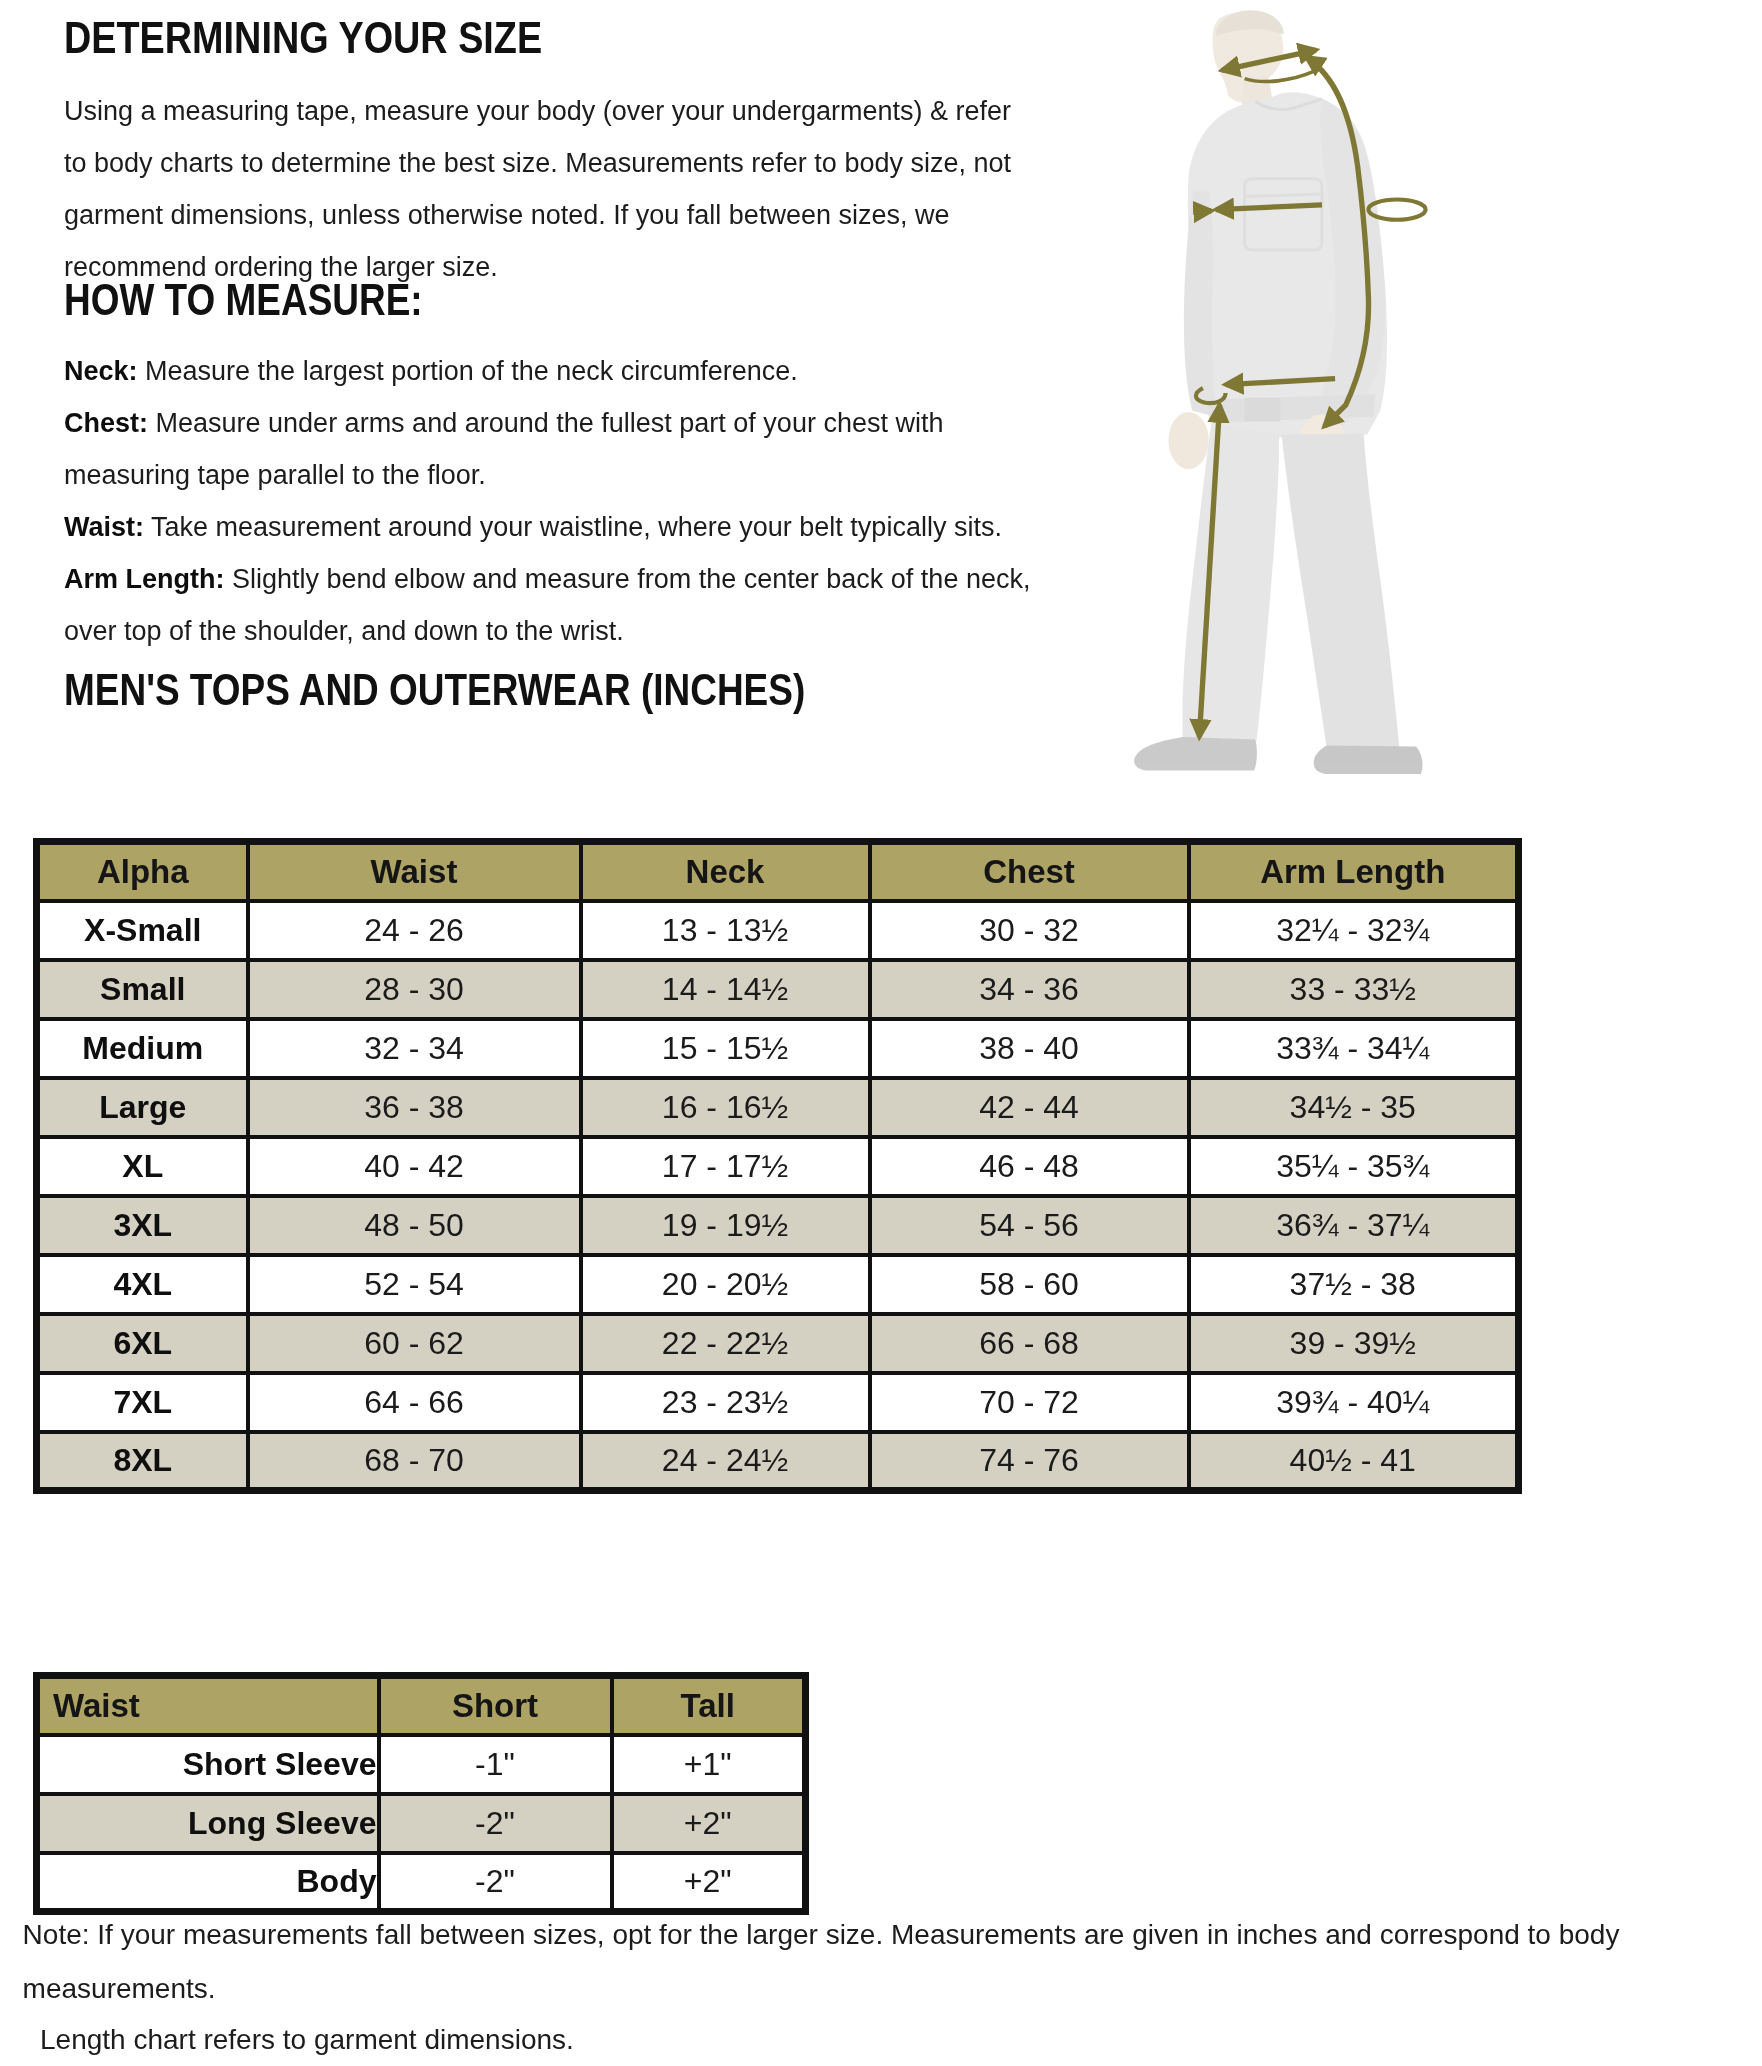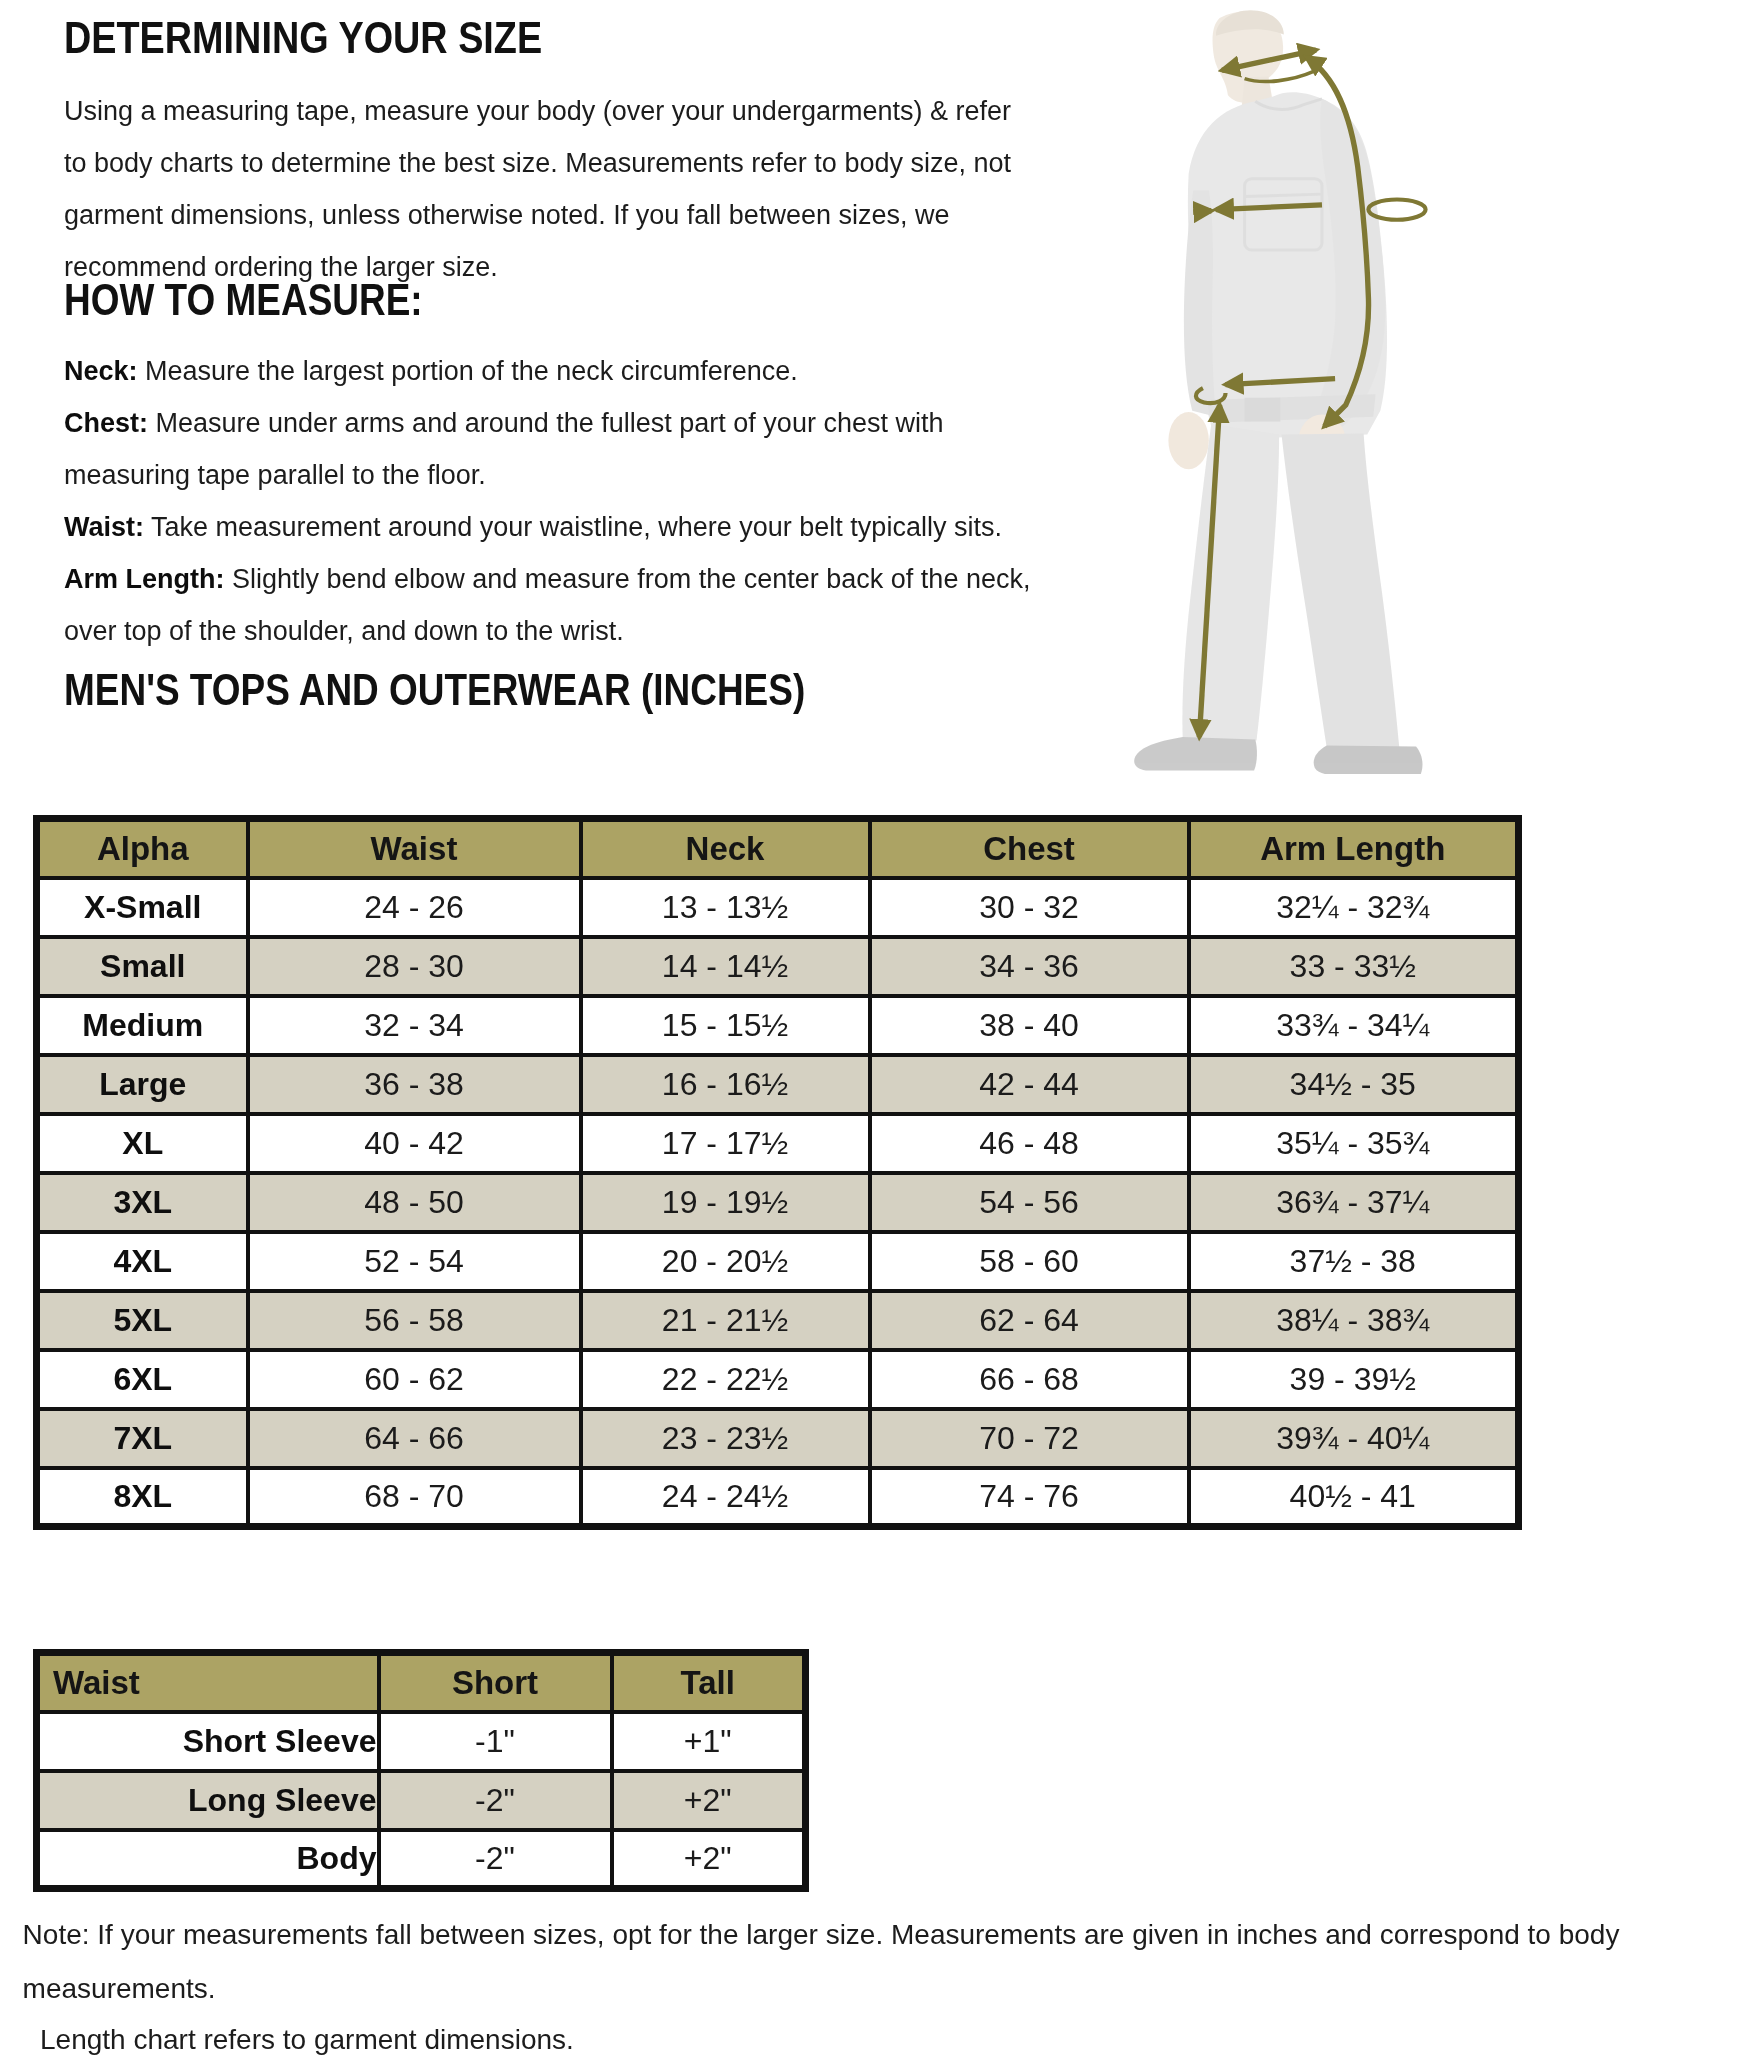--- a/index.html
+++ b/index.html
@@ -21,21 +21,21 @@
   .t-title{left:64px;top:12px;font-size:45px;}
   .t-howto{left:64px;top:275px;font-size:44px;}
   .t-table{left:64px;top:665px;font-size:44px;}
   .body-text{position:absolute;margin:0;font-size:27px;line-height:52px;color:#1c1c1c;}
   .intro{left:64px;top:85px;width:953px;}
   .howto{position:absolute;left:64px;top:345px;width:988px;}
   .howto p{margin:0;font-size:27px;line-height:52px;color:#1c1c1c;}
   .howto b{color:#0d0d0d;}
   .note{left:22.6px;top:1908px;width:1733px;line-height:54px;font-size:28px;}
   .note2{left:40px;top:2014px;width:1733px;font-size:28px;}
-  table{position:absolute;border-collapse:collapse;table-layout:fixed;background:var(--row-bg);}
+  table{position:absolute;border-collapse:collapse;table-layout:fixed;background:var(--row-bg);margin-top:23px;}
   .size-table{left:33px;top:815px;width:1483px;border:7.1px solid var(--border);}
   .len-table{left:33px;top:1649px;width:769px;border:7.1px solid var(--border);}
   th,td{border:4.2px solid var(--border);padding:0;text-align:center;height:59px;
         font-size:32px;overflow:hidden;white-space:nowrap;}
   th{background:var(--header-bg);font-weight:700;font-size:33px;color:#151515;}
   td{font-weight:400;color:#1b1b1b;}
   .size-table td:first-child{font-weight:700;color:#0f0f0f;}
   .size-table tbody tr:nth-child(even) td{background:var(--row-alt);}
   .len-table td:first-child{font-weight:700;text-align:right;padding-left:13px;color:#0f0f0f;}
   .len-table th:first-child{text-align:left;padding-left:13px;}
@@ -121,27 +121,20 @@
           <td>19 - 19½</td>
           <td>54 - 56</td>
           <td>36¾ - 37¼</td>
         </tr>
         <tr>
           <td>4XL</td>
           <td>52 - 54</td>
           <td>20 - 20½</td>
           <td>58 - 60</td>
           <td>37½ - 38</td>
-        </tr>
-        <tr>
-          <td>5XL</td>
-          <td>56 - 58</td>
-          <td>21 - 21½</td>
-          <td>62 - 64</td>
-          <td>38¼ - 38¾</td>
         </tr>
         <tr>
           <td>6XL</td>
           <td>60 - 62</td>
           <td>22 - 22½</td>
           <td>66 - 68</td>
           <td>39 - 39½</td>
         </tr>
         <tr>
           <td>7XL</td>

